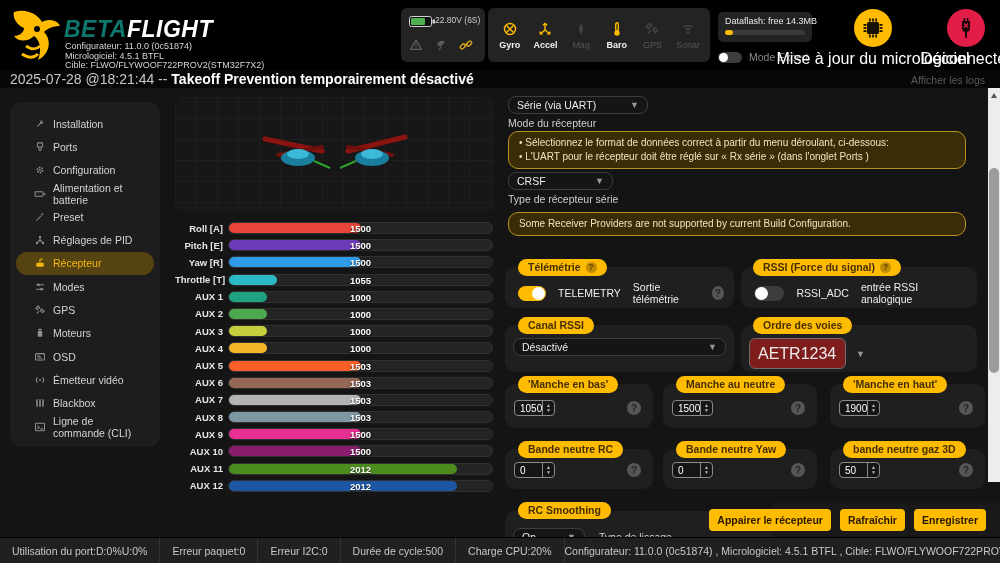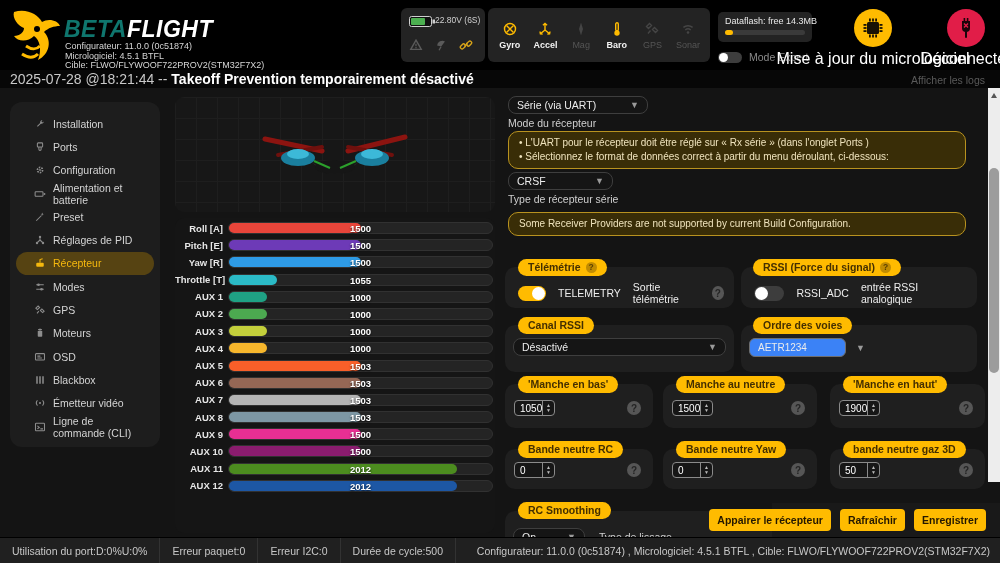--- a/index.html
+++ b/index.html
@@ -86,22 +86,22 @@
   .ptext { font-size:10.5px; color:#eee; }
   .tgl-on  { width:32px; height:15px; background:#ffbb00; border-radius:8px; position:relative; }
   .tgl-on  .knob { position:absolute; width:13px; height:13px; background:#fff; border-radius:50%; top:1px; right:1px; }
   .tgl-off { width:32px; height:15px; background:#3d3d3d; border-radius:8px; position:relative; }
   .tgl-off .knob { position:absolute; width:13px; height:13px; background:#fff; border-radius:50%; top:1px; left:1px; }
   .numwrap { display:flex; align-items:stretch; border:1px solid #8a8a8a; border-radius:4px; background:#161616; height:16px; overflow:hidden; }
   .numwrap input { width:27px; background:transparent; border:none; color:#fff; font-size:10px; padding-left:5px;
     font-family:"Liberation Sans",sans-serif; }
   .spin { width:12px; border-left:1px solid #8a8a8a; display:flex; flex-direction:column; align-items:center;
     justify-content:center; color:#bbb; font-size:5px; line-height:5px; }
-  .txtbox { background:#3b82f6; border:1px solid #6e6e6e; border-radius:6px; color:#ececec; font-size:10px;
-    display:flex; align-items:center; padding:0 8px; height:19px; }
+  .txtbox { background:#7f1d1d; border:1px solid #6e6e6e; border-radius:6px; color:#ececec; font-size:16px;
+    display:flex; align-items:center; padding:0 8px; height:31px; }
 
   
   #toolbar { left:772px; top:503px; width:228px; height:34px; background:#191919; display:flex; align-items:center;
     justify-content:flex-end; gap:9px; padding-right:14px; }
   .ybtn { background:#ffbb00; color:#241800; border:none; border-radius:4px; font-size:10.5px; font-weight:bold;
     padding:5px 8px; font-family:"Liberation Sans",sans-serif; white-space:nowrap; }
   #statusbar { left:0; top:537px; width:1000px; height:26px; background:#202020; border-top:1px solid #000;
     display:flex; align-items:center; color:#c8c8c8; font-size:10.5px; }
   .seg { padding:0 12px; border-right:1px solid #323232; height:100%; display:flex; align-items:center; white-space:nowrap; }
   #statusright { margin-left:auto; padding-right:10px; white-space:nowrap; }
@@ -368,35 +368,35 @@
           <svg width="12" height="12" viewBox="0 0 16 16" fill="none" stroke="currentColor" stroke-width="1.4">
             <rect x="2" y="3.5" width="12" height="8.5" rx="1"></rect>
             <path d="M4.5 6.8h4M4.5 9.2h6"></path>
           </svg>
         </span>
         <span>OSD</span>
       </div>
       <div class="side-item">
         <span class="sicn">
           <svg width="12" height="12" viewBox="0 0 16 16" fill="none" stroke="currentColor" stroke-width="1.4">
+            <circle cx="8" cy="8" r="1.4" fill="currentColor" stroke="none"></circle>
+            <path d="M4.6 11.4a5 5 0 0 1 0-6.8M11.4 4.6a5 5 0 0 1 0 6.8"></path>
+          </svg>
+        </span>
+        <span>Émetteur vidéo</span>
+      </div>
+      <div class="side-item">
+        <span class="sicn">
+          <svg width="12" height="12" viewBox="0 0 16 16" fill="none" stroke="currentColor" stroke-width="1.4">
             <rect x="3" y="3" width="2" height="10" fill="currentColor" stroke="none"></rect>
             <rect x="7" y="3" width="2" height="10" fill="currentColor" stroke="none"></rect>
             <rect x="11" y="3" width="2" height="10" fill="currentColor" stroke="none"></rect>
           </svg>
         </span>
         <span>Blackbox</span>
-      </div>
-      <div class="side-item">
-        <span class="sicn">
-          <svg width="12" height="12" viewBox="0 0 16 16" fill="none" stroke="currentColor" stroke-width="1.4">
-            <circle cx="8" cy="8" r="1.4" fill="currentColor" stroke="none"></circle>
-            <path d="M4.6 11.4a5 5 0 0 1 0-6.8M11.4 4.6a5 5 0 0 1 0 6.8"></path>
-          </svg>
-        </span>
-        <span>Émetteur vidéo</span>
       </div>
       <div class="side-item">
         <span class="sicn">
           <svg width="12" height="12" viewBox="0 0 16 16" fill="none" stroke="currentColor" stroke-width="1.4">
             <rect x="2" y="3" width="12" height="10" rx="1"></rect>
             <path d="M4.5 6.5 7 8.5l-2.5 2M8.5 10.5H12"></path>
           </svg>
         </span>
         <span>Ligne de commande (CLI)</span>
       </div>
@@ -533,22 +533,22 @@
         </div>
       </div>
     </div>
 
   <div class="abs select" style="left:508px;top:96px;width:140px">
     <span>Série (via UART)</span>
       <span class="chev">▼</span>
   </div>
   <div class="abs flabel" style="left:508px;top:117px">Mode du récepteur</div>
   <div class="abs note" style="left:508px;top:131px;width:458px">
+    <div>• Sélectionnez le format de données correct à partir du menu déroulant, ci-dessous:</div>
     <div>• L'UART pour le récepteur doit être réglé sur « Rx série » (dans l'onglet Ports )</div>
-    <div>• Sélectionnez le format de données correct à partir du menu déroulant, ci-dessous:</div>
   </div>
   <div class="abs select" style="left:508px;top:172px;width:105px">
     <span>CRSF</span>
       <span class="chev">▼</span>
   </div>
   <div class="abs flabel" style="left:508px;top:193px">Type de récepteur série</div>
   <div class="abs note" style="left:508px;top:212px;width:458px">
     <div>Some Receiver Providers are not supported by current Build Configuration.</div>
   </div>
 
@@ -698,20 +698,21 @@
       <button class="ybtn">Appairer le récepteur</button>
       <button class="ybtn">Rafraîchir</button>
       <button class="ybtn">Enregistrer</button>
     </div>
 
   <div id="statusbar" class="abs">
     <span class="seg">Utilisation du port:D:0%U:0%</span>
       <span class="seg">Erreur paquet:0</span>
       <span class="seg">Erreur I2C:0</span>
       <span class="seg">Durée de cycle:500</span>
+      <span class="seg">Charge CPU:20%</span>
       <span id="statusright">Configurateur: 11.0.0 (0c51874) , Micrologiciel: 4.5.1 BTFL , Cible: FLWO/FLYWOOF722PROV2(STM32F7X2)</span>
   </div>
 
   <div id="scrolltrack" class="abs"></div>
   <div id="scrollarrow" class="abs"></div>
   <div id="scrollthumb" class="abs"></div>
 
 </div>
 
 </body></html>

